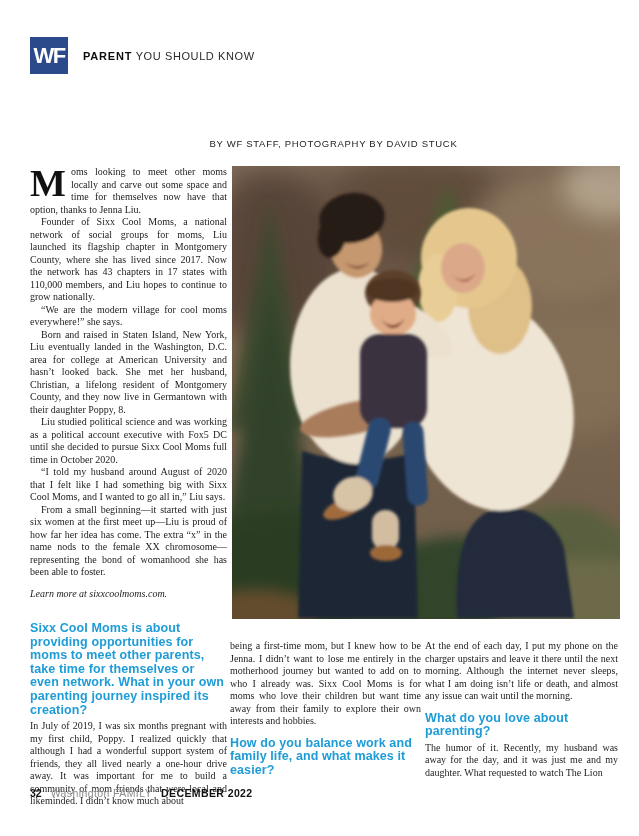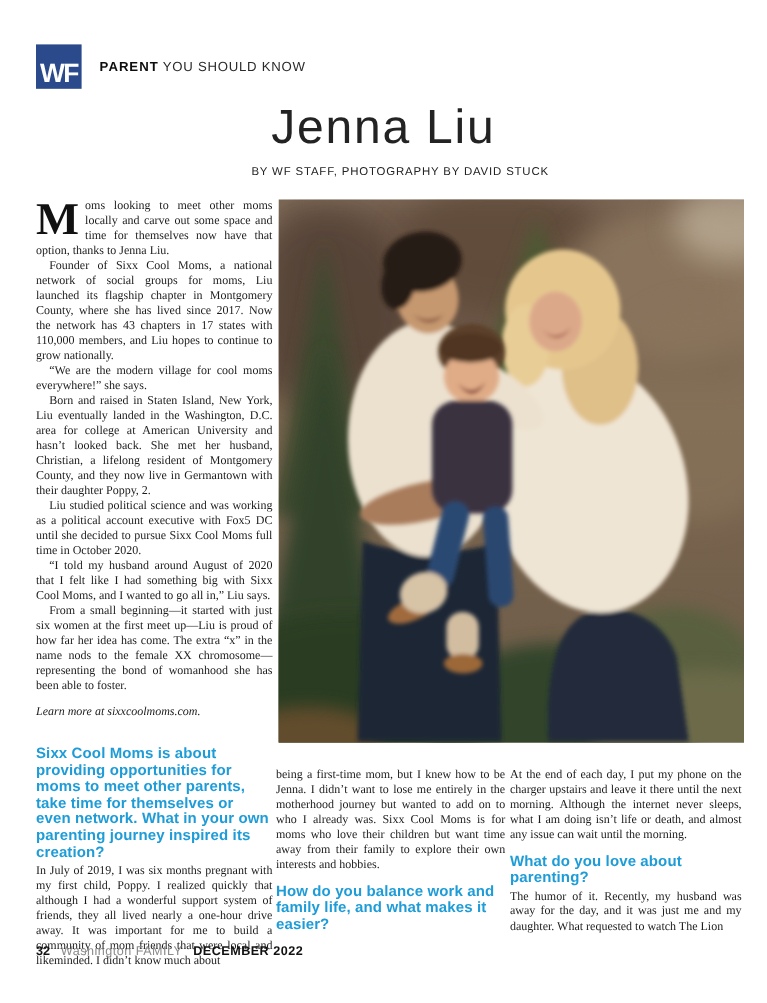--- a/index.html
+++ b/index.html
@@ -5,21 +5,21 @@
   * { margin:0; padding:0; box-sizing:border-box; }
   html,body { width:639px; height:836px; background:#ffffff; overflow:hidden; }
   body { font-family:"Liberation Serif", serif; color:#1c1c1c; position:relative; }
 
   .page { position:absolute; inset:0; background:#fff; }
 
   
   .hdr { position:absolute; left:30px; top:37px; display:flex; align-items:center; gap:15px; }
   .wf-logo { width:38px; height:37px; background:#2b4a8b; color:#fff;
              font-family:"Liberation Sans", sans-serif; font-weight:bold; font-size:22px;
-             letter-spacing:-1.5px; display:flex; align-items:flex-end; justify-content:center; }
+             letter-spacing:-1.5px; display:flex; align-items:center; justify-content:center; }
   .section-title { font-family:"Liberation Sans", sans-serif; font-size:11px; white-space:nowrap; }
   .section-title .b { font-weight:bold; color:#0d0d0d; letter-spacing:0.8px; }
   .section-title .r { font-weight:normal; color:#2a2a2a; letter-spacing:0.6px; }
 
   
   .title { position:absolute; left:0; top:84px; width:100%; text-align:center;
            font-family:"Liberation Sans", sans-serif; font-weight:normal; font-size:40px;
            color:#232323; letter-spacing:1.5px; }
   .byline { position:absolute; left:0; top:138px; width:100%; text-align:center;
             font-family:"Liberation Sans", sans-serif; font-size:9.5px; letter-spacing:0.7px;
@@ -60,28 +60,27 @@
 
   <div class="hdr">
     <div class="wf-logo">
       <span>WF</span>
     </div>
     <div class="section-title">
       <span class="b">PARENT</span><span class="r"> YOU SHOULD KNOW</span>
     </div>
   </div>
 
-  <h1 class="title">Jenna Liu</h1>
   <div class="byline">BY WF STAFF, PHOTOGRAPHY BY DAVID STUCK</div>
 
   <div class="col col-left">
     <p><span class="dropcap">M</span><span>oms looking to meet other moms locally and carve out some space and time for themselves now have that option, thanks to Jenna Liu.</span></p>
     <p class="ind">Founder of Sixx Cool Moms, a national network of social groups for moms, Liu launched its flagship chapter in Montgomery County, where she has lived since 2017. Now the network has 43 chapters in 17 states with 110,000 members, and Liu hopes to continue to grow nationally.</p>
     <p class="ind">“We are the modern village for cool moms everywhere!” she says.</p>
-    <p class="ind">Born and raised in Staten Island, New York, Liu eventually landed in the Washington, D.C. area for college at American University and hasn’t looked back. She met her husband, Christian, a lifelong resident of Montgomery County, and they now live in Germantown with their daughter Poppy, 2.</p>
+    <p class="ind">Born and raised in Staten Island, New York, Liu eventually landed in the Washington, D.C. area for college at American University and hasn’t looked back. She met her husband, Christian, a lifelong resident of Montgomery County, and they now live in Germantown with their daughter Poppy, 8.</p>
     <p class="ind">Liu studied political science and was working as a political account executive with Fox5 DC until she decided to pursue Sixx Cool Moms full time in October 2020.</p>
     <p class="ind">“I told my husband around August of 2020 that I felt like I had something big with Sixx Cool Moms, and I wanted to go all in,” Liu says.</p>
     <p class="ind">From a small beginning—it started with just six women at the first meet up—Liu is proud of how far her idea has come. The extra “x” in the name nods to the female XX chromosome—representing the bond of womanhood she has been able to foster.</p>
     <p class="learn-more">Learn more at sixxcoolmoms.com.</p>
     <h2 class="q">Sixx Cool Moms is about providing opportunities for moms to meet other parents, take time for themselves or even network. What in your own parenting journey inspired its creation?</h2>
     <p>In July of 2019, I was six months pregnant with my first child, Poppy. I realized quickly that although I had a wonderful support system of friends, they all lived nearly a one-hour drive away.  It was important for me to build a community of mom friends that were local and likeminded. I didn’t know much about</p>
   </div>
 
   <figure class="photo">
     <svg width="388" height="453" viewBox="0 0 388 453" aria-hidden="true">

